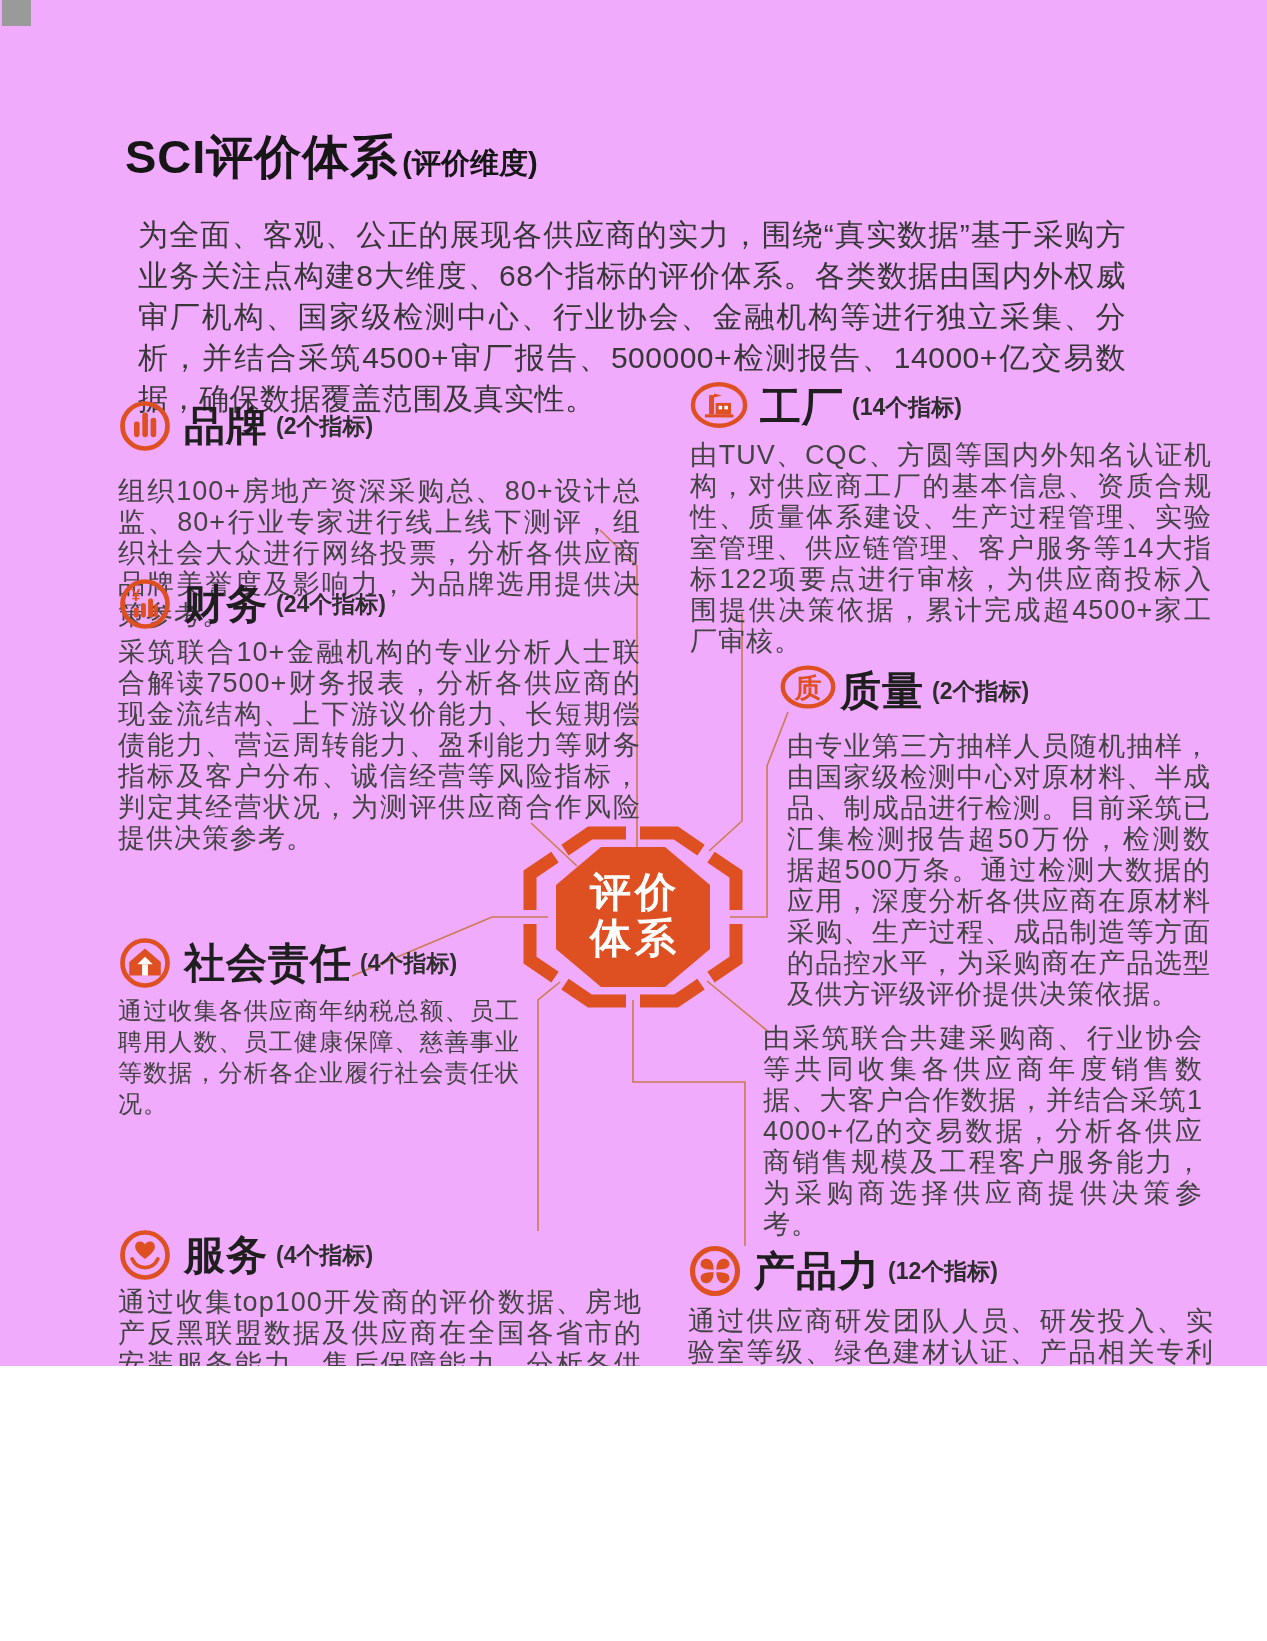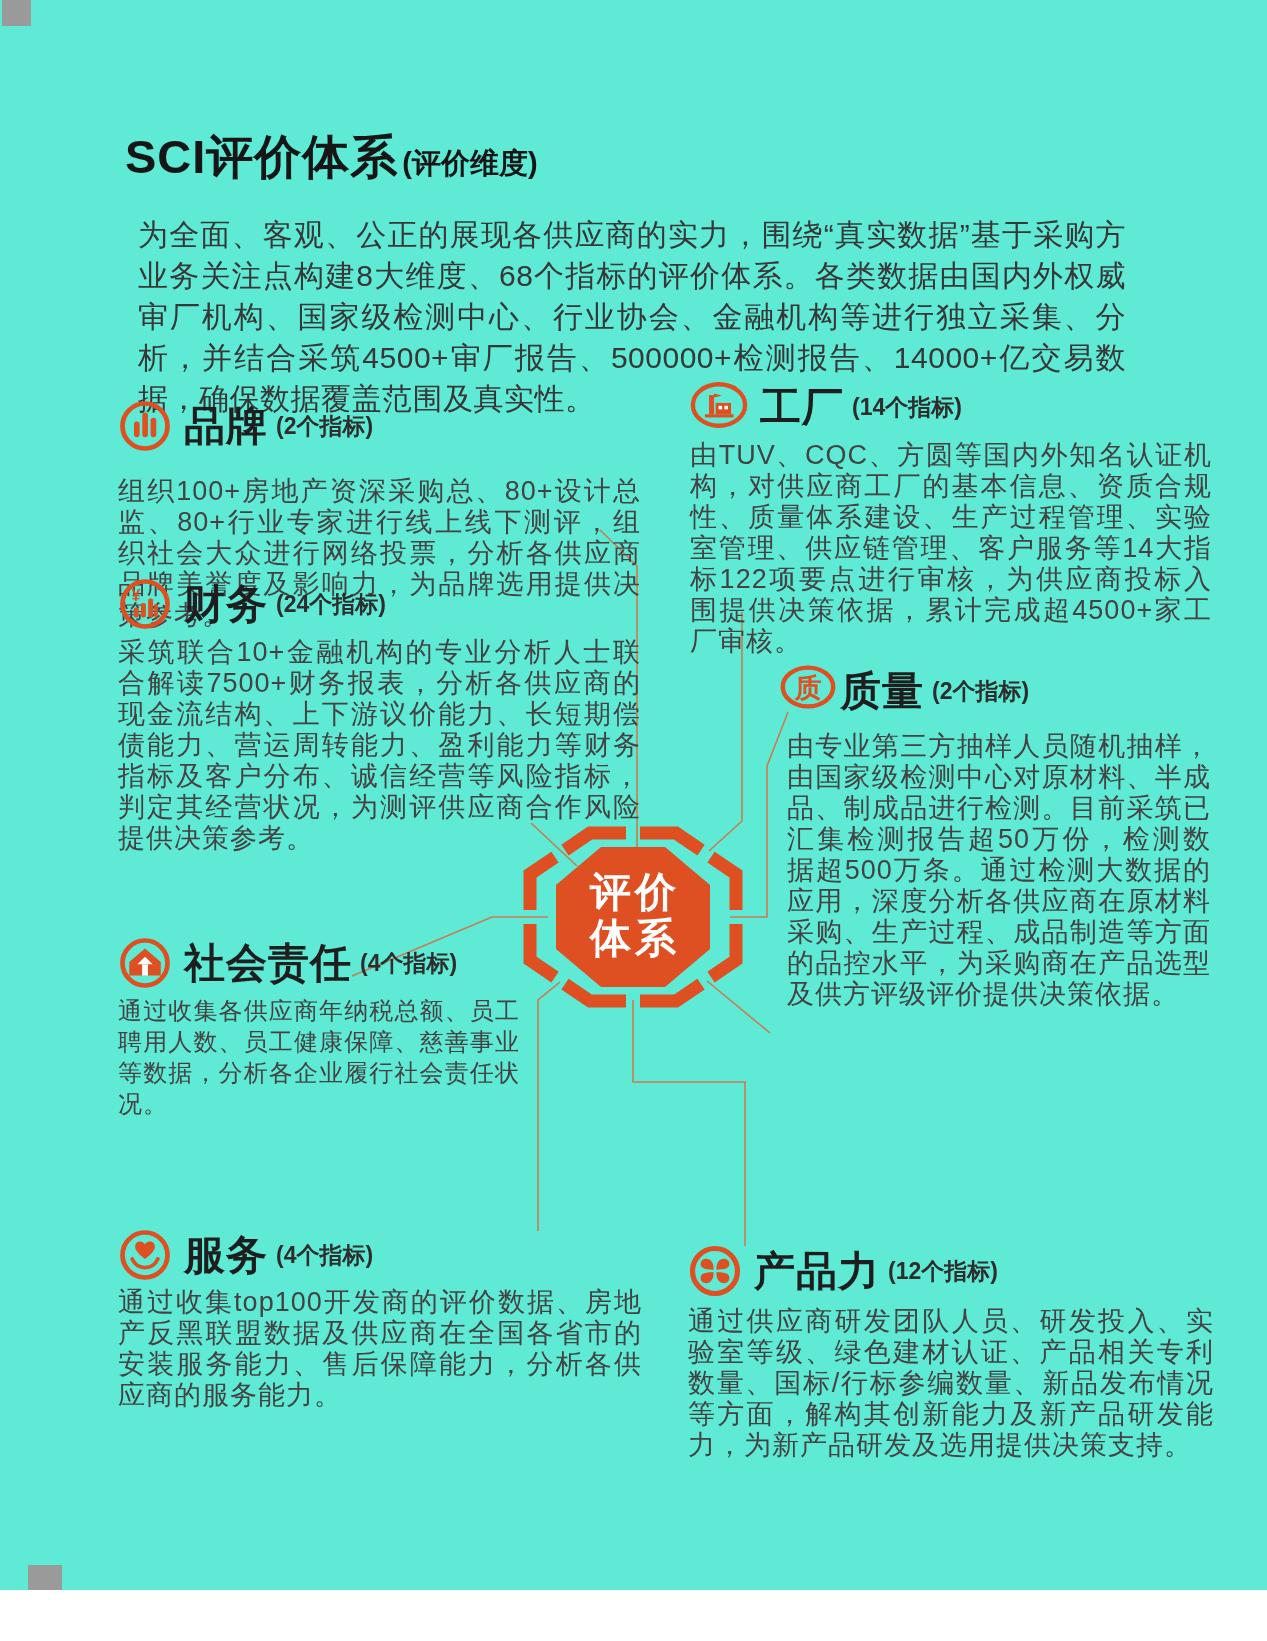--- a/index.html
+++ b/index.html
@@ -3,21 +3,21 @@
 <meta charset="utf-8">
 <style>
   :root{
     --accent:#DE4F21;
     --line:#C97C52;
     --ink:#222222;
     --body:#434343;
   }
   html,body{margin:0;padding:0;background:#ffffff;}
   #page{
-    position:relative;width:1267px;height:1590px;background:#5eead4;overflow:hidden;
+    position:relative;width:1267px;height:1366px;background:#f0abfc;overflow:hidden;
     font-family:"Liberation Sans","DejaVu Sans",sans-serif;color:var(--body);
   }
   .corner-mark{position:absolute;background:#9a9a9a;}
   #corner-top{left:2px;top:0;width:29px;height:26px;}
   #corner-bottom{left:28px;top:1565px;width:34px;height:34px;}
 
   #page-title{
     position:absolute;left:125px;top:126px;white-space:nowrap;
     font-size:47px;font-weight:900;color:#161616;letter-spacing:1px;
   }
@@ -190,20 +190,21 @@
         <ellipse class="icon-stroke" cx="14" cy="11.5" rx="12.6" ry="9.7" stroke-width="2.2"></ellipse>
         <text class="icon-char" x="14" y="16.4" font-size="13.5">质</text>
       </svg>
       <span class="sec-title">质量</span>
       <span class="sec-count">(2个指标)</span>
     </div>
     <p class="sec-body">由专业第三方抽样人员随机抽样，由国家级检测中心对原材料、半成品、制成品进行检测。目前采筑已汇集检测报告超50万份，检测数据超500万条。通过检测大数据的应用，深度分析各供应商在原材料采购、生产过程、成品制造等方面的品控水平，为采购商在产品选型及供方评级评价提供决策依据。</p>
   </div>
 
   <div class="sec" id="sec-trade">
+    <p class="sec-body">由采筑联合共建采购商、行业协会等共同收集各供应商年度销售数据、大客户合作数据，并结合采筑14000+亿的交易数据，分析各供应商销售规模及工程客户服务能力，为采购商选择供应商提供决策参考。</p>
   </div>
 
   <div class="sec" id="sec-product">
     <div class="sec-head">
       <svg class="sec-icon" width="54" height="54" viewBox="0 0 24 24">
         <circle class="icon-stroke" cx="12" cy="12" r="10" stroke-width="2.3"></circle>
         <path class="icon-fill" d="M11.4 11.4 C11.4 8.2 10.1 6.6 8.1 6.6 C6.4 6.6 5.6 7.8 5.6 9 C5.6 10.6 7.3 11.4 11.4 11.4 Z"></path>
         <path class="icon-fill" d="M12.6 11.4 C12.6 8.2 13.9 6.6 15.9 6.6 C17.6 6.6 18.4 7.8 18.4 9 C18.4 10.6 16.7 11.4 12.6 11.4 Z"></path>
         <path class="icon-fill" d="M11.4 12.6 C11.4 15.8 10.1 17.4 8.1 17.4 C6.4 17.4 5.6 16.2 5.6 15 C5.6 13.4 7.3 12.6 11.4 12.6 Z"></path>
         <path class="icon-fill" d="M12.6 12.6 C12.6 15.8 13.9 17.4 15.9 17.4 C17.6 17.4 18.4 16.2 18.4 15 C18.4 13.4 16.7 12.6 12.6 12.6 Z"></path>

